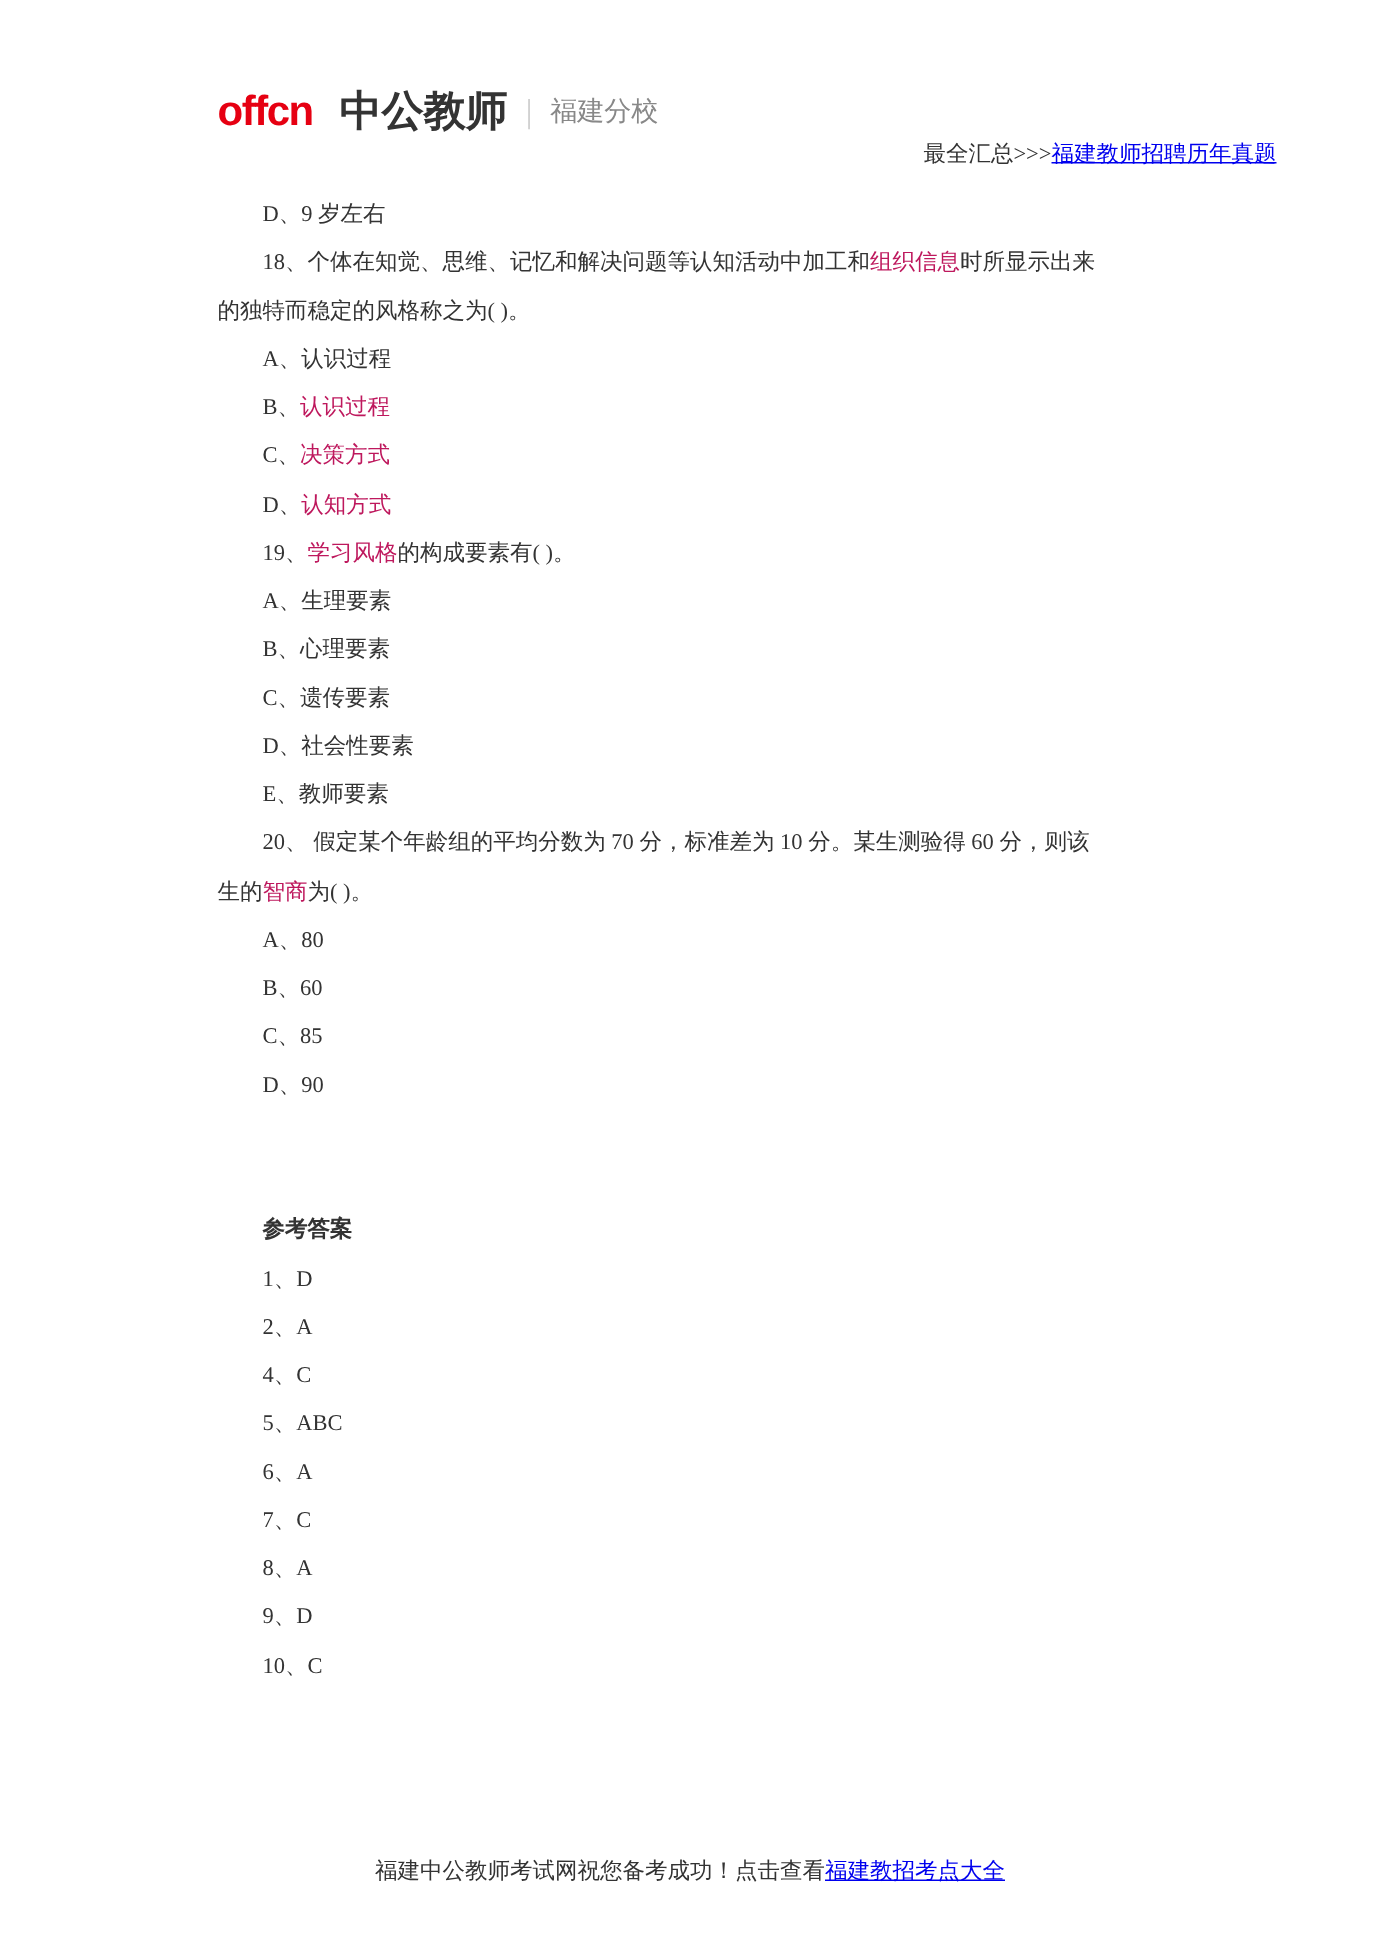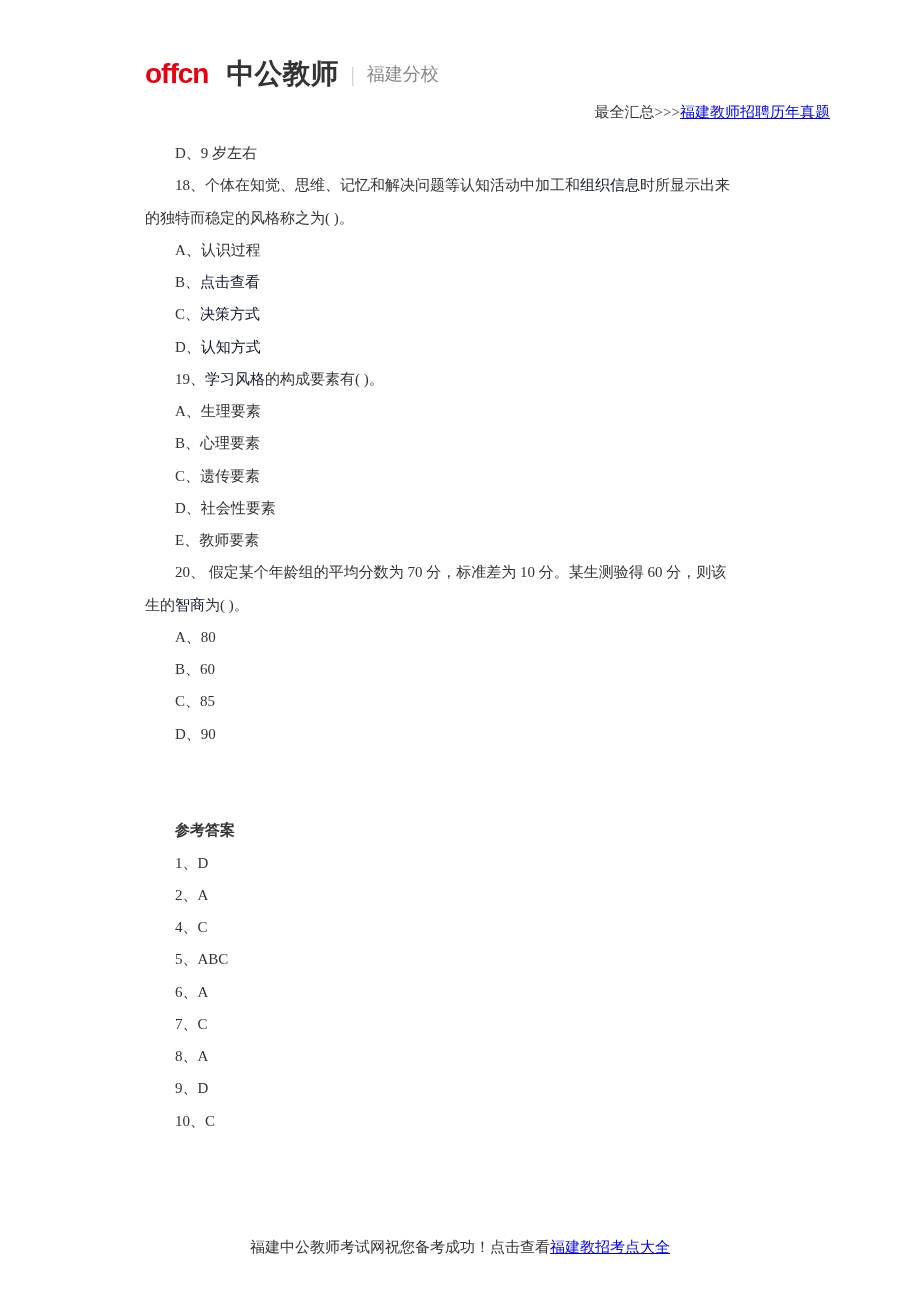--- a/index.html
+++ b/index.html
@@ -43,22 +43,22 @@
       font-size: 22px;
     }
     .branch {
       font-size: 18px;
       color: #888888;
       font-family: "Microsoft YaHei", "微软雅黑", sans-serif;
       text-align: right;
     }
     .header-link-row {
       text-align: right;
-      padding-right: 90px;
-      margin-top: 10px;
+      padding-right: 69px;
+      margin-top: 0;
       font-size: 15px;
     }
     .header-link-prefix {
       color: #333333;
     }
     .header-link {
       color: #0000ee;
       text-decoration: underline;
     }
     .content {
@@ -68,21 +68,21 @@
       color: #333333;
     }
     .para {
       text-indent: 2em;
       text-align: justify;
     }
     .para-no-indent {
       text-indent: 0;
     }
     .inline-link {
-      color: #0f172a;
+      color: #be185d;
     }
     .answer-heading {
       font-weight: bold;
       text-indent: 2em;
     }
     .footer {
       position: absolute;
       bottom: 45px;
       width: 100%;
       text-align: center;
@@ -110,21 +110,21 @@
 <div class="header-link-row">
   <span class="header-link-prefix">最全汇总&gt;&gt;&gt;</span><a class="header-link">福建教师招聘历年真题</a>
 </div>
 
 <div class="content">
   <p class="para">D、9 岁左右</p>
 
   <p class="para"><span>18、个体在知觉、思维、记忆和解决问题等认知活动中加工和</span><span class="inline-link">组织信息</span><span>时所显示出来</span></p>
   <p class="para-no-indent">的独特而稳定的风格称之为( )。</p>
   <p class="para">A、认识过程</p>
-  <p class="para"><span>B、</span><span class="inline-link">点击查看</span></p>
+  <p class="para"><span>B、</span><span class="inline-link">认识过程</span></p>
   <p class="para"><span>C、</span><span class="inline-link">决策方式</span></p>
   <p class="para"><span>D、</span><span class="inline-link">认知方式</span></p>
 
   <p class="para"><span>19、</span><span class="inline-link">学习风格</span><span>的构成要素有( )。</span></p>
   <p class="para">A、生理要素</p>
   <p class="para">B、心理要素</p>
   <p class="para">C、遗传要素</p>
   <p class="para">D、社会性要素</p>
   <p class="para">E、教师要素</p>
 

